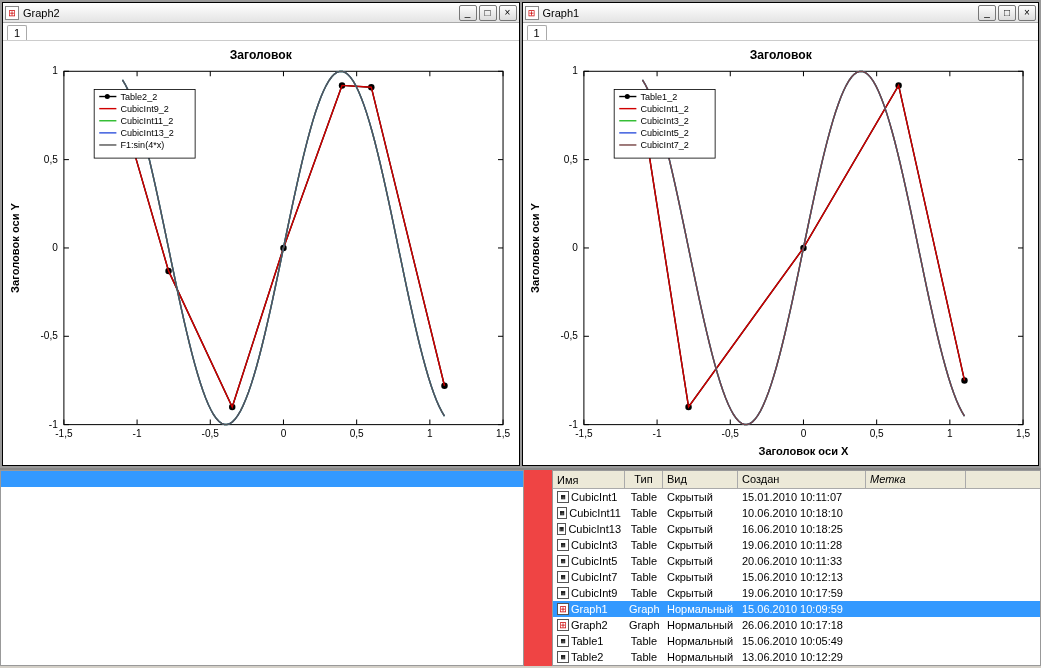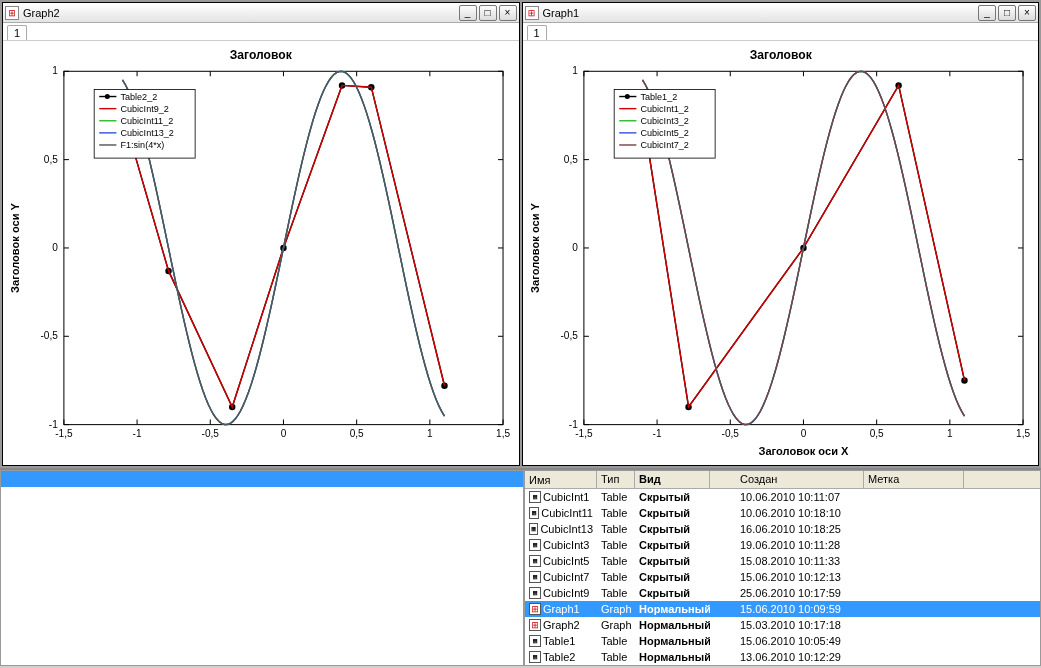--- a/index.html
+++ b/index.html
@@ -66,20 +66,21 @@
   .axis-label-x { font-size: 11px; font-weight:bold; text-anchor:middle; }
   .tick-label { font-size: 10px; fill:#000; }
   .legend-box { fill:#fff; stroke:#000; stroke-width:0.8; }
   .legend-text { font-size: 9px; }
 
   .bottom-pane {
     display:flex;
     height: 198px;
     background:#ef4444;
     border-top: 2px solid #888;
+    gap: 28px;
   }
   .left-bottom {
     width: 524px;
     background:#fff;
     border:1px solid #999;
   }
   .selection-row {
     height: 16px;
     background:#3399ff;
     width:100%;
@@ -102,24 +103,24 @@
     font-size:11px;
   }
   .table-body .tr {
     display:flex;
     height:16px;
     align-items:center;
   }
   .tr.sel { background:#3399ff; color:#fff; }
   .td { padding:0 4px; font-size:11px; white-space:nowrap; overflow:hidden; }
   .col-name { width:72px; display:flex; align-items:center; gap:2px;}
-  .col-type { width:38px; }
-  .col-view { width:75px;font-weight:bold; }
-  .col-created { width:128px;margin-left:26px; }
-  .col-label { width:100px; }
+  .col-type { width:38px;text-align:center; }
+  .col-view { width:75px; }
+  .col-created { width:128px; }
+  .col-label { width:100px;font-style:italic; }
   .row-icon {
     width:12px; height:12px;
     display:inline-flex;
     align-items:center; justify-content:center;
     font-size:9px;
   }
   .icon-table { background:#fff; border:1px solid #555; font-family:monospace; font-size:7px; }
   .icon-graph { background:#fff; border:1px solid #555; color:#c00; }
 </style>
 </head>
@@ -316,21 +317,21 @@
       <div class="th col-label">Метка</div>
     </div>
     <div class="table-body" id="table-body">
         <div class="tr">
           <div class="td col-name">
             <span class="row-icon icon-table">▦</span>
             <span>CubicInt1</span>
           </div>
           <div class="td col-type">Table</div>
           <div class="td col-view">Скрытый</div>
-          <div class="td col-created">10.06.2010 10:11:07</div>
+          <div class="td col-created">15.01.2010 10:11:07</div>
           <div class="td col-label"></div>
         </div>
         <div class="tr">
           <div class="td col-name">
             <span class="row-icon icon-table">▦</span>
             <span>CubicInt11</span>
           </div>
           <div class="td col-type">Table</div>
           <div class="td col-view">Скрытый</div>
           <div class="td col-created">10.06.2010 10:18:10</div>
@@ -356,61 +357,61 @@
           <div class="td col-created">19.06.2010 10:11:28</div>
           <div class="td col-label"></div>
         </div>
         <div class="tr">
           <div class="td col-name">
             <span class="row-icon icon-table">▦</span>
             <span>CubicInt5</span>
           </div>
           <div class="td col-type">Table</div>
           <div class="td col-view">Скрытый</div>
-          <div class="td col-created">15.08.2010 10:11:33</div>
+          <div class="td col-created">20.06.2010 10:11:33</div>
           <div class="td col-label"></div>
         </div>
         <div class="tr">
           <div class="td col-name">
             <span class="row-icon icon-table">▦</span>
             <span>CubicInt7</span>
           </div>
           <div class="td col-type">Table</div>
           <div class="td col-view">Скрытый</div>
           <div class="td col-created">15.06.2010 10:12:13</div>
           <div class="td col-label"></div>
         </div>
         <div class="tr">
           <div class="td col-name">
             <span class="row-icon icon-table">▦</span>
             <span>CubicInt9</span>
           </div>
           <div class="td col-type">Table</div>
           <div class="td col-view">Скрытый</div>
-          <div class="td col-created">25.06.2010 10:17:59</div>
+          <div class="td col-created">19.06.2010 10:17:59</div>
           <div class="td col-label"></div>
         </div>
         <div class="tr sel">
           <div class="td col-name">
             <span class="row-icon icon-graph">⊞</span>
             <span>Graph1</span>
           </div>
           <div class="td col-type">Graph</div>
           <div class="td col-view">Нормальный</div>
           <div class="td col-created">15.06.2010 10:09:59</div>
           <div class="td col-label"></div>
         </div>
         <div class="tr">
           <div class="td col-name">
             <span class="row-icon icon-graph">⊞</span>
             <span>Graph2</span>
           </div>
           <div class="td col-type">Graph</div>
           <div class="td col-view">Нормальный</div>
-          <div class="td col-created">15.03.2010 10:17:18</div>
+          <div class="td col-created">26.06.2010 10:17:18</div>
           <div class="td col-label"></div>
         </div>
         <div class="tr">
           <div class="td col-name">
             <span class="row-icon icon-table">▦</span>
             <span>Table1</span>
           </div>
           <div class="td col-type">Table</div>
           <div class="td col-view">Нормальный</div>
           <div class="td col-created">15.06.2010 10:05:49</div>

